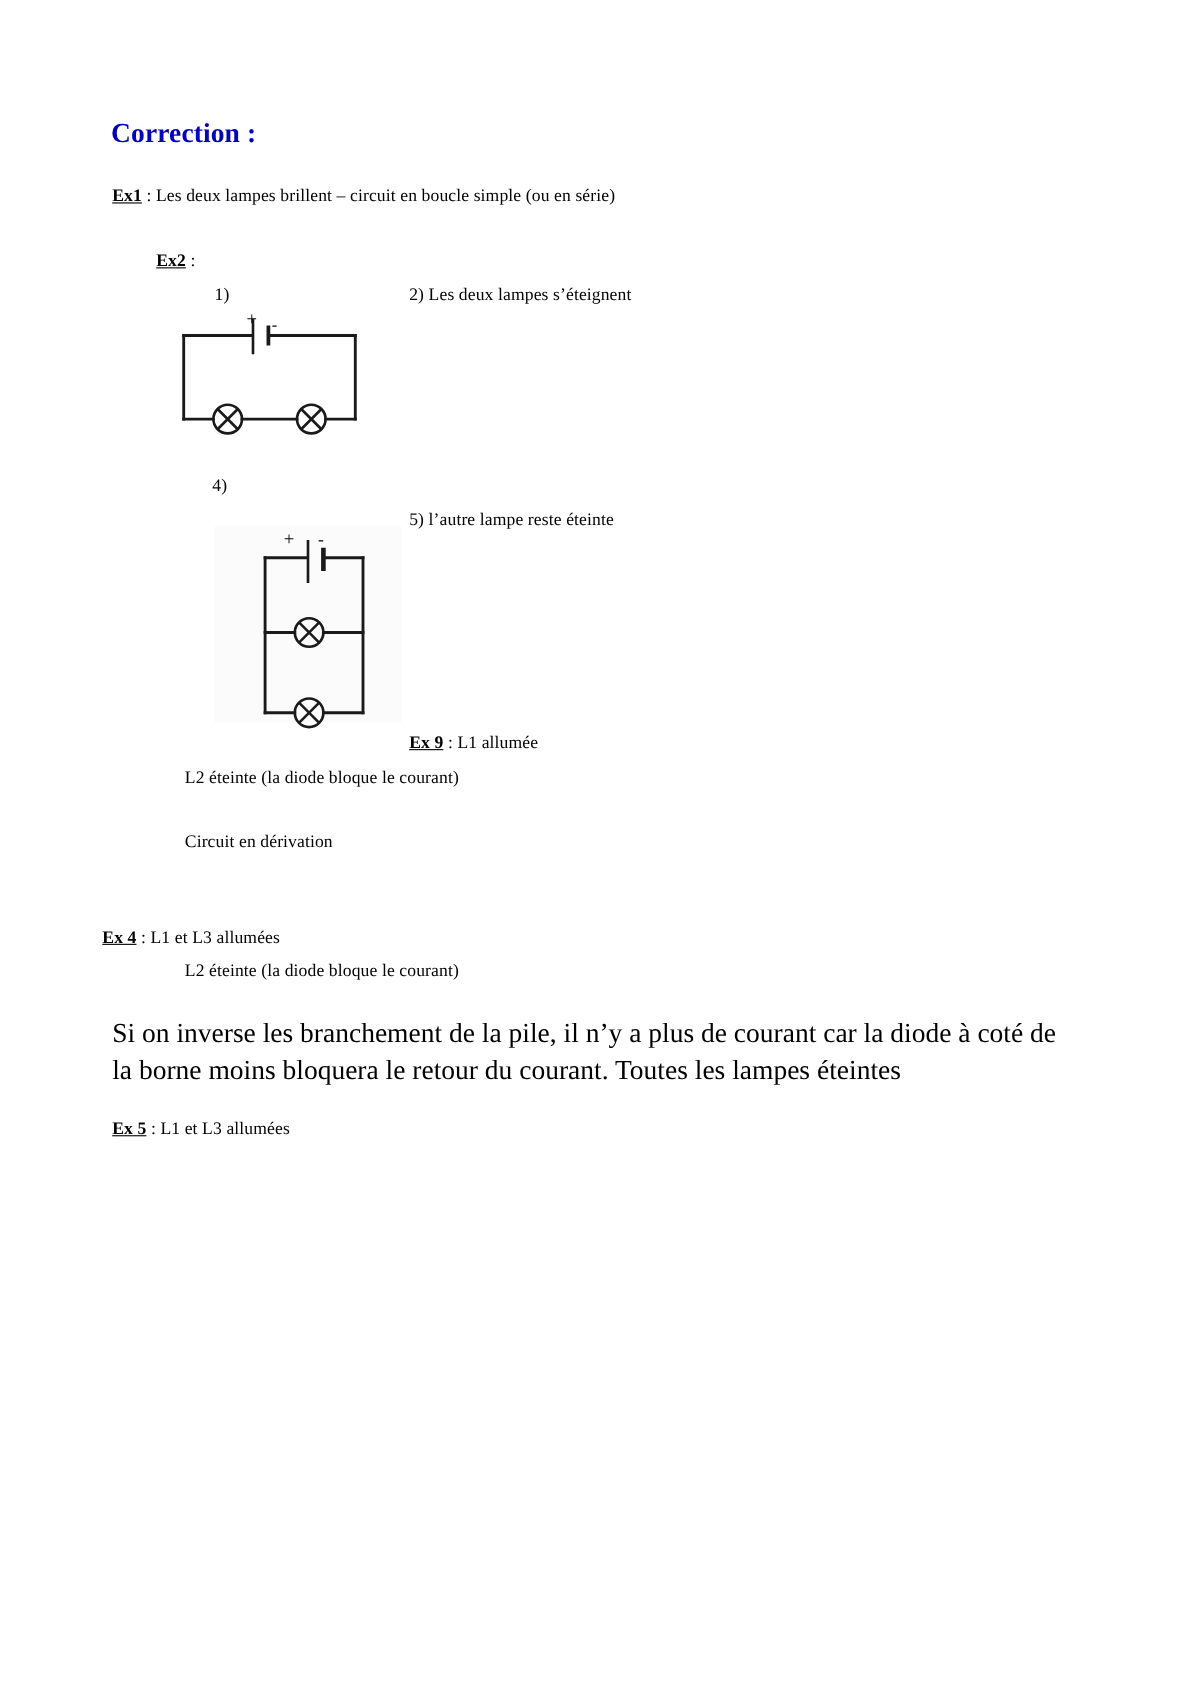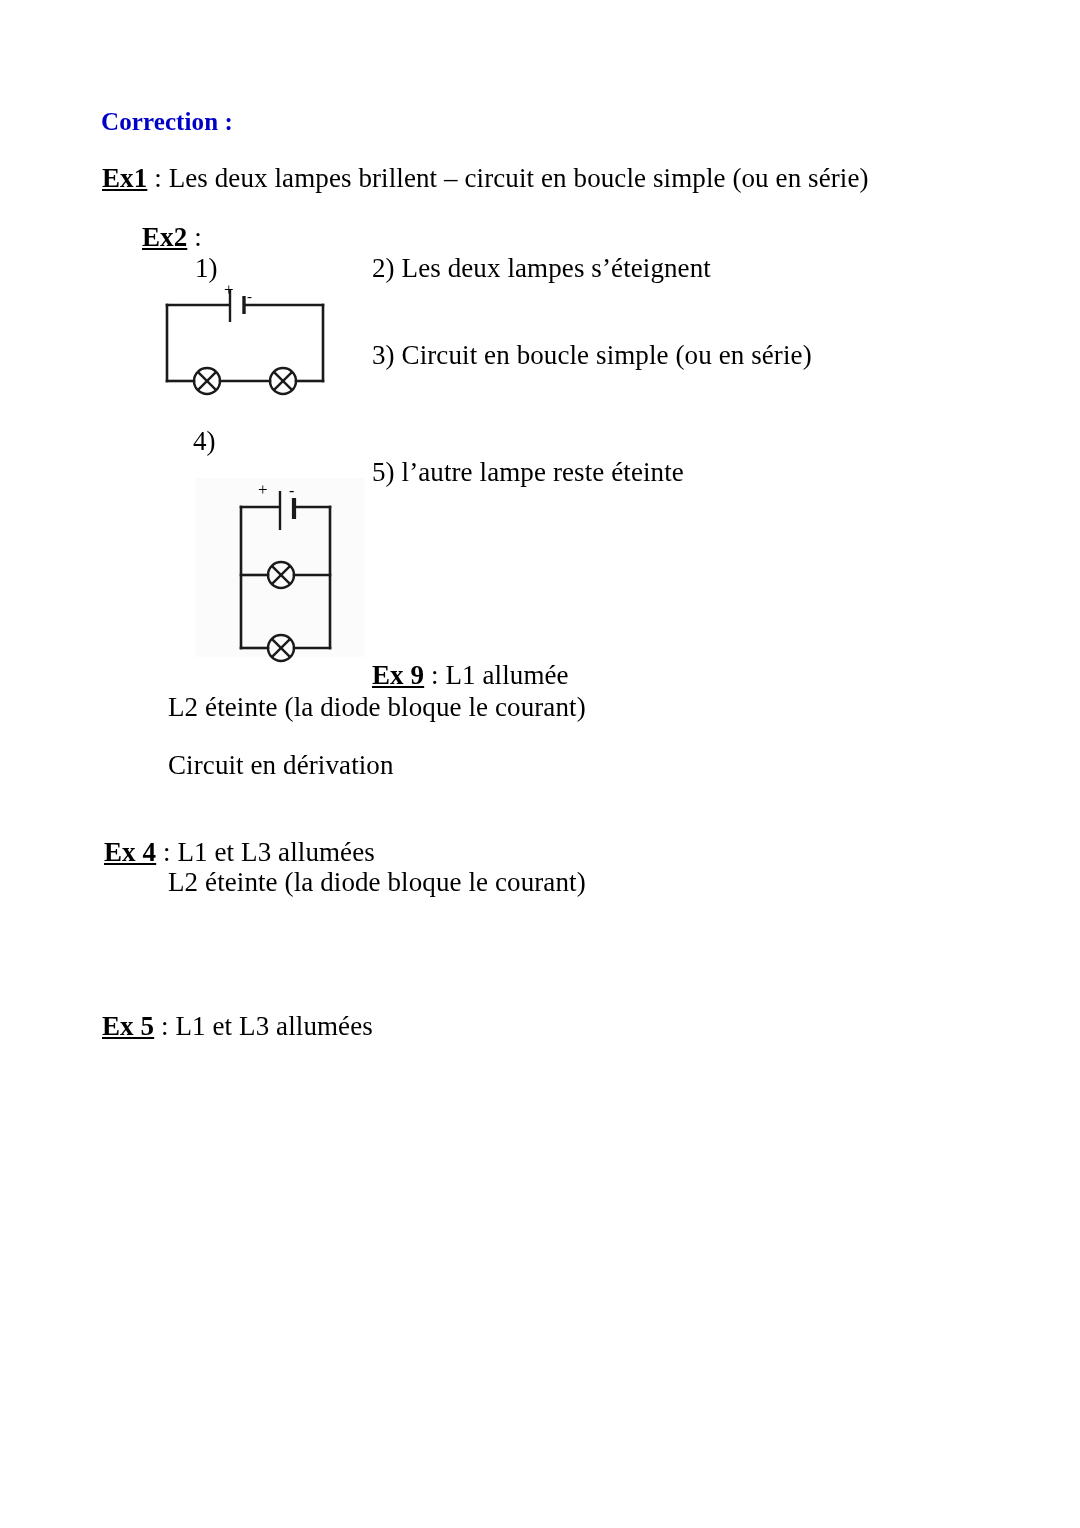--- a/index.html
+++ b/index.html
@@ -20,21 +20,21 @@
     position: absolute;
     left: 0; top: 0;
     width: 956px;
     height: 1528px;
     background: #ffffff;
   }
 
   
   .tx {
     position: absolute;
-    font-size: 27px;
+    font-size: 16px;
     line-height: 33px;
     white-space: pre;
     letter-spacing: 0.1px;
   }
 
   .heading {
     font-weight: bold;
     font-size: 25px;
   }
 
@@ -64,21 +64,20 @@
   <div class="tx heading" style="left:101px; top:105px; color:#0000C8;"><span>Correction</span><span> :</span></div>
 
   <div class="tx" style="left:102px; top:162px;"><span class="ul">Ex1</span><span> : </span><span>Les deux lampes brillent – circuit en boucle simple (ou en série)</span></div>
 
   <div class="tx" style="left:102px; top:221px;margin-left:40px;"><span class="ul">Ex2</span><span> :</span></div>
 
   <div class="tx" style="left:195px; top:252px;"><span>1)</span></div>
 
   <div class="tx" style="left:372px; top:252px;"><span>2)</span><span> Les deux lampes s’éteignent</span></div>
 
-  <div class="tx" style="left:372px; top:339px;"><span>3)</span><span> Circuit en boucle simple (ou en série)</span></div>
 
   <div class="tx" style="left:193px; top:425px;"><span>4)</span></div>
 
   <div class="tx" style="left:372px; top:456px;"><span>5)</span><span> l’autre lampe reste éteinte</span></div>
 
 
   <div class="circuit-wrap" style="left:150px; top:278px;">
     <svg width="210" height="125" viewBox="0 0 210 125">
       <g fill="none" stroke="#1a1a1a" stroke-width="2.6" stroke-linecap="square">
 
@@ -163,20 +162,21 @@
 
   <div class="tx" style="left:258px; top:481px; font-size:17px; line-height:18px;">+</div>
   <div class="tx" style="left:289px; top:482px; font-size:16px; line-height:17px;">-</div>
 
   <div class="tx" style="left:372px; top:659px;"><span class="ul">Ex 9</span><span> : </span><span>L1 allumée</span></div>
 
   <div class="tx" style="left:168px; top:691px;">L2 éteinte (la diode bloque le courant)</div>
 
   <div class="tx" style="left:168px; top:749px;">Circuit en dérivation</div>
 
-  <div class="tx" style="left:104px; top:836px;"><span class="ul">Ex 4</span><span> : </span><span>L1 et L3 allumées</span></div>
+  <div class="tx" style="left:93px; top:836px;"><span class="ul">Ex 4</span><span> : </span><span>L1 et L3 allumées</span></div>
 
   <div class="tx" style="left:168px; top:866px;">L2 éteinte (la diode bloque le courant)</div>
 
+  <div class="para wrap" style="left:102px; top:923px; width:880px;">Si on inverse les branchement de la pile, il n’y a plus de courant car la diode à coté de la borne moins bloquera le retour du courant. Toutes les lampes éteintes</div>
 
   <div class="tx" style="left:102px; top:1010px;"><span class="ul">Ex 5</span><span> : </span><span>L1 et L3 allumées</span></div>
 
 </div>
 
 </body></html>

